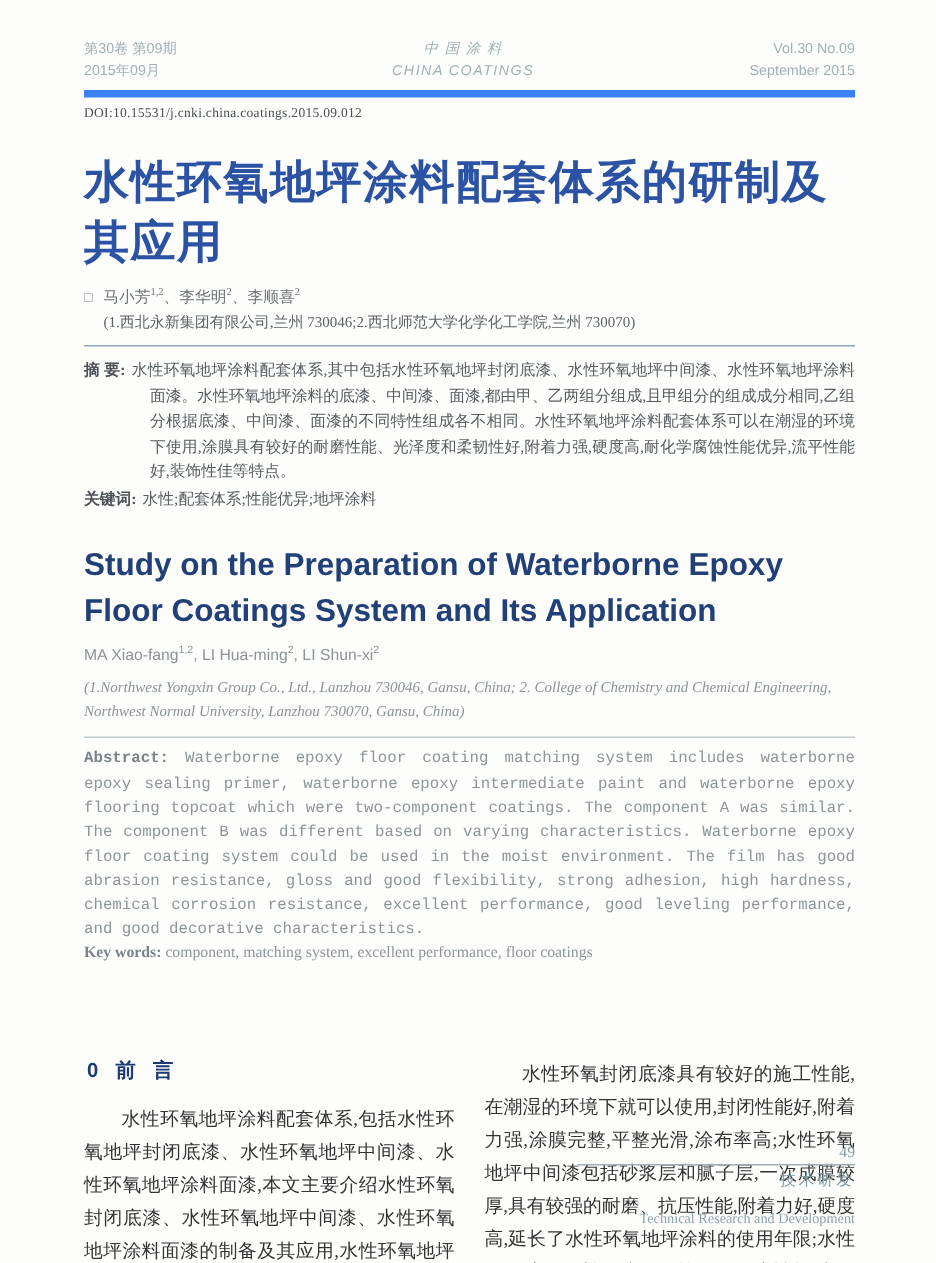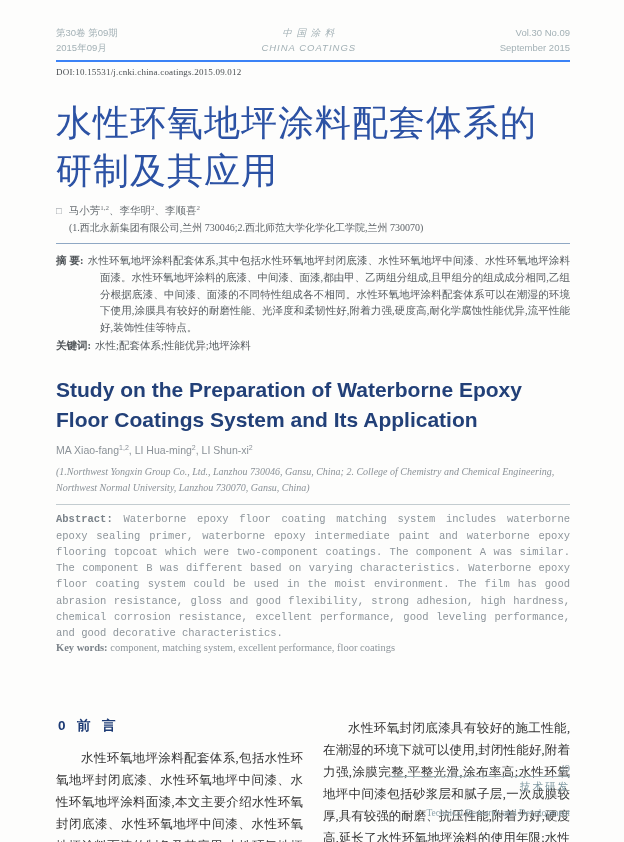--- a/index.html
+++ b/index.html
@@ -10,30 +10,30 @@
     background:#fdfdfc;
     box-sizing:border-box;
     padding:26px 54px 0 56px;
     overflow:hidden;
     font-family:"Liberation Serif","DejaVu Serif",serif;
   }
   
   .masthead{
     display:flex;justify-content:space-between;align-items:flex-end;
     font-size:9.5px;line-height:1.55;color:#a2b0b5;
-    border-bottom:2px solid #3b82f6;padding-bottom:5px;
+    border-bottom:5px solid #3b82f6;padding-bottom:5px;
     font-family:"Liberation Sans","DejaVu Sans",sans-serif;
   }
   .mast-col{white-space:nowrap;}
   .mast-col.center{text-align:center;letter-spacing:1px;font-style:italic;}
   .mast-col.right{text-align:right;}
   .doi{margin-top:5px;font-size:9px;color:#4a4f52;letter-spacing:.2px;}
   
   .title-cn{
-    margin:22px 0 0 0;font-size:36px;line-height:1.32;font-weight:normal;
+    margin:22px 0 0 0;font-size:30px;line-height:1.32;font-weight:bold;
     color:#2c52a4;font-family:"Liberation Sans","DejaVu Sans",sans-serif;
     letter-spacing:1px;
   }
   .authors-cn{margin-top:9px;font-size:10.5px;color:#6b7175;}
   .authors-cn .marker{margin-right:7px;color:#8b9298;font-size:9.5px;}
   .authors-cn sup,.authors-en sup{font-size:7px;}
   .affil-cn{margin-top:3px;padding-left:13px;font-size:10px;color:#5d6367;}
   .rule-blue{border:none;border-top:1px solid #8fa8c4;margin:8px 0 9px 0;}
   
   .abstract-cn{

